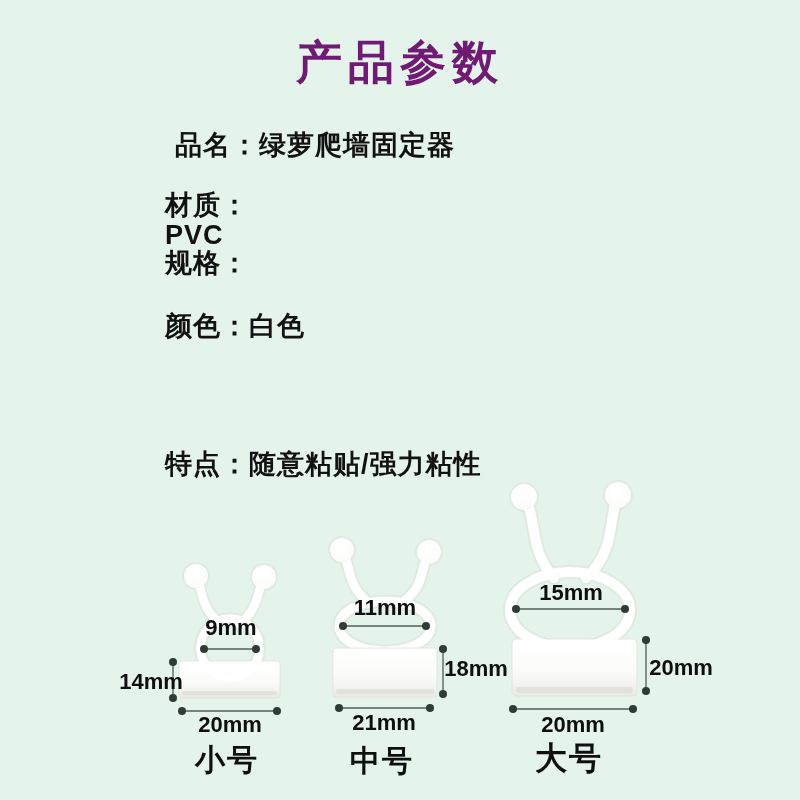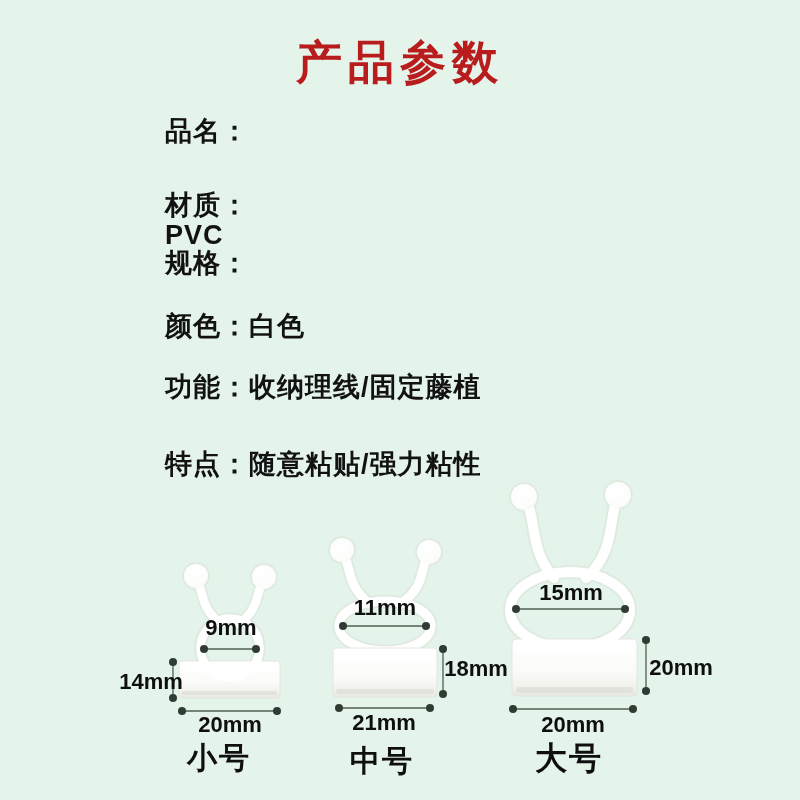--- a/index.html
+++ b/index.html
@@ -17,36 +17,36 @@
   }
   .title {
     position: absolute;
     top: 32px;
     left: 0;
     width: 100%;
     text-align: center;
     font-size: 46px;
     font-weight: 900;
     letter-spacing: 6px;
-    color: #b91c1c;
+    color: #701a75;
   }
   .spec-row {
     position: absolute;
     left: 165px;
     display: flex;
     align-items: baseline;
     font-size: 27px;
     font-weight: 700;
     line-height: 30px;
     color: #121212;
     white-space: nowrap;
   }
   .spec-row .spec-label { letter-spacing: 1px; }
   .spec-row .spec-value { letter-spacing: 1px; }
-  .row-0 { top: 116px; }
+  .row-0 { top: 130px; margin-left: 10px; }
   .row-1 { top: 190px; flex-direction: column; }
   .row-2 { top: 248px; }
   .row-3 { top: 311px; }
   .row-4 { top: 372px; }
   .row-5 { top: 433px; margin-top: 16px; }
 
   .figure-svg { position: absolute; }
 
   .dim {
     position: absolute;
@@ -71,35 +71,32 @@
 </style>
 </head>
 <body>
 
 <div class="page">
 
   <div class="title">产品参数</div>
 
   <div class="spec-row row-0">
     <span class="spec-label">品名：</span>
+    <span class="spec-value">绿萝爬墙固定器</span>
   </div>
   <div class="spec-row row-1">
     <span class="spec-label">材质：</span>
     <span class="spec-value">PVC</span>
   </div>
   <div class="spec-row row-2">
     <span class="spec-label">规格：</span>
   </div>
   <div class="spec-row row-3">
     <span class="spec-label">颜色：</span>
     <span class="spec-value">白色</span>
-  </div>
-  <div class="spec-row row-4">
-    <span class="spec-label">功能：</span>
-    <span class="spec-value">收纳理线/固定藤植</span>
   </div>
   <div class="spec-row row-5">
     <span class="spec-label">特点：</span>
     <span class="spec-value">随意粘贴/强力粘性</span>
   </div>
 
   <svg class="figure-svg" style="left:150px; top:545px;" width="150" height="175" viewBox="0 0 150 175">
     <defs>
       <linearGradient id="baseG1" x1="0" y1="0" x2="0" y2="1">
         <stop offset="0" stop-color="#ffffff"></stop>
@@ -248,21 +245,21 @@
       <circle cx="166" cy="175" r="4"></circle>
         <circle cx="166" cy="226" r="4"></circle>
       <circle cx="33" cy="244" r="4"></circle>
         <circle cx="153" cy="244" r="4"></circle>
     </g>
   </svg>
 
   <div class="dim" style="left:231px; top:617px;">9mm</div>
   <div class="dim" style="left:151px; top:671px;">14mm</div>
   <div class="dim" style="left:230px; top:714px;">20mm</div>
-  <div class="size-name" style="left:219px; top:744px;font-family:Liberation Mono, monospace;">小号</div>
+  <div class="size-name" style="left:227px; top:744px;">小号</div>
 
   <div class="dim" style="left:385px; top:597px;">11mm</div>
   <div class="dim" style="left:476px; top:658px;">18mm</div>
   <div class="dim" style="left:384px; top:712px;">21mm</div>
   <div class="size-name" style="left:382px; top:745px;">中号</div>
 
   <div class="dim" style="left:571px; top:582px;">15mm</div>
   <div class="dim" style="left:681px; top:657px;">20mm</div>
   <div class="dim" style="left:573px; top:714px;">20mm</div>
   <div class="size-name large" style="left:569px; top:742px;">大号</div>

